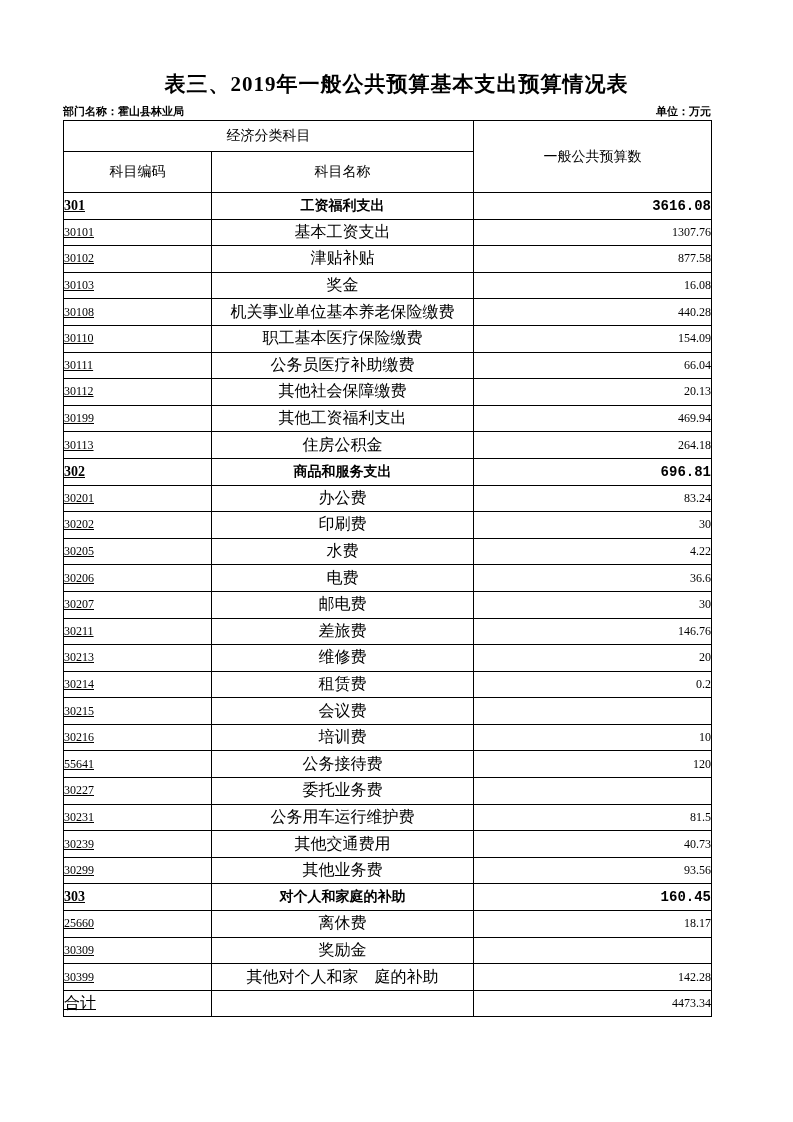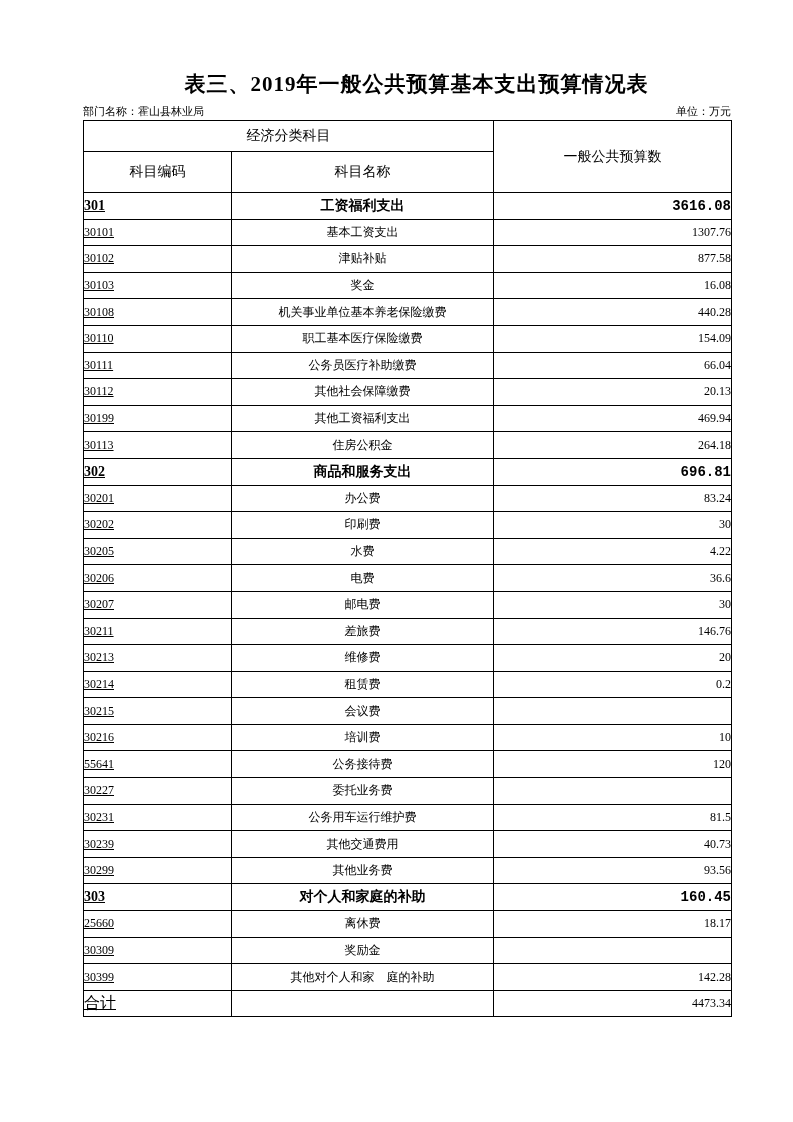--- a/index.html
+++ b/index.html
@@ -12,21 +12,20 @@
     height: 1122px;
     font-family: "Liberation Serif", "DejaVu Serif", serif;
     color: #000000;
     position: relative;
   }
   .page {
     position: relative;
     width: 724px;
     height: 1122px;
     box-sizing: border-box;
-    margin-left: 20px;
   }
   .doc-title {
     position: absolute;
     top: 70px;
     left: 0;
     width: 793px;
     text-align: center;
     font-size: 21px;
     font-weight: bold;
     letter-spacing: 1px;
@@ -37,20 +36,21 @@
     top: 104px;
     left: 63px;
     width: 648px;
     display: flex;
     justify-content: space-between;
     font-size: 11px;
     line-height: 14px;
   }
   .meta-left, .meta-right {
     white-space: nowrap;
+    font-weight: bold;
   }
   table.budget {
     position: absolute;
     top: 120px;
     left: 63px;
     width: 648px;
     border-collapse: collapse;
     table-layout: fixed;
   }
   table.budget td, table.budget th {
@@ -83,21 +83,21 @@
   tr.data-row td {
     height: 25.6px;
   }
   td.code {
     font-size: 12px;
     padding-left: 5px;
     text-align: left;
     text-decoration: underline;
   }
   td.name {
-    font-size: 12px;
+    font-size: 16px;
     text-align: center;
   }
   td.value {
     font-size: 12px;
     text-align: right;
     padding-right: 7px;
     vertical-align: bottom;
     padding-bottom: 1px;
   }
   tr.group td.code,

